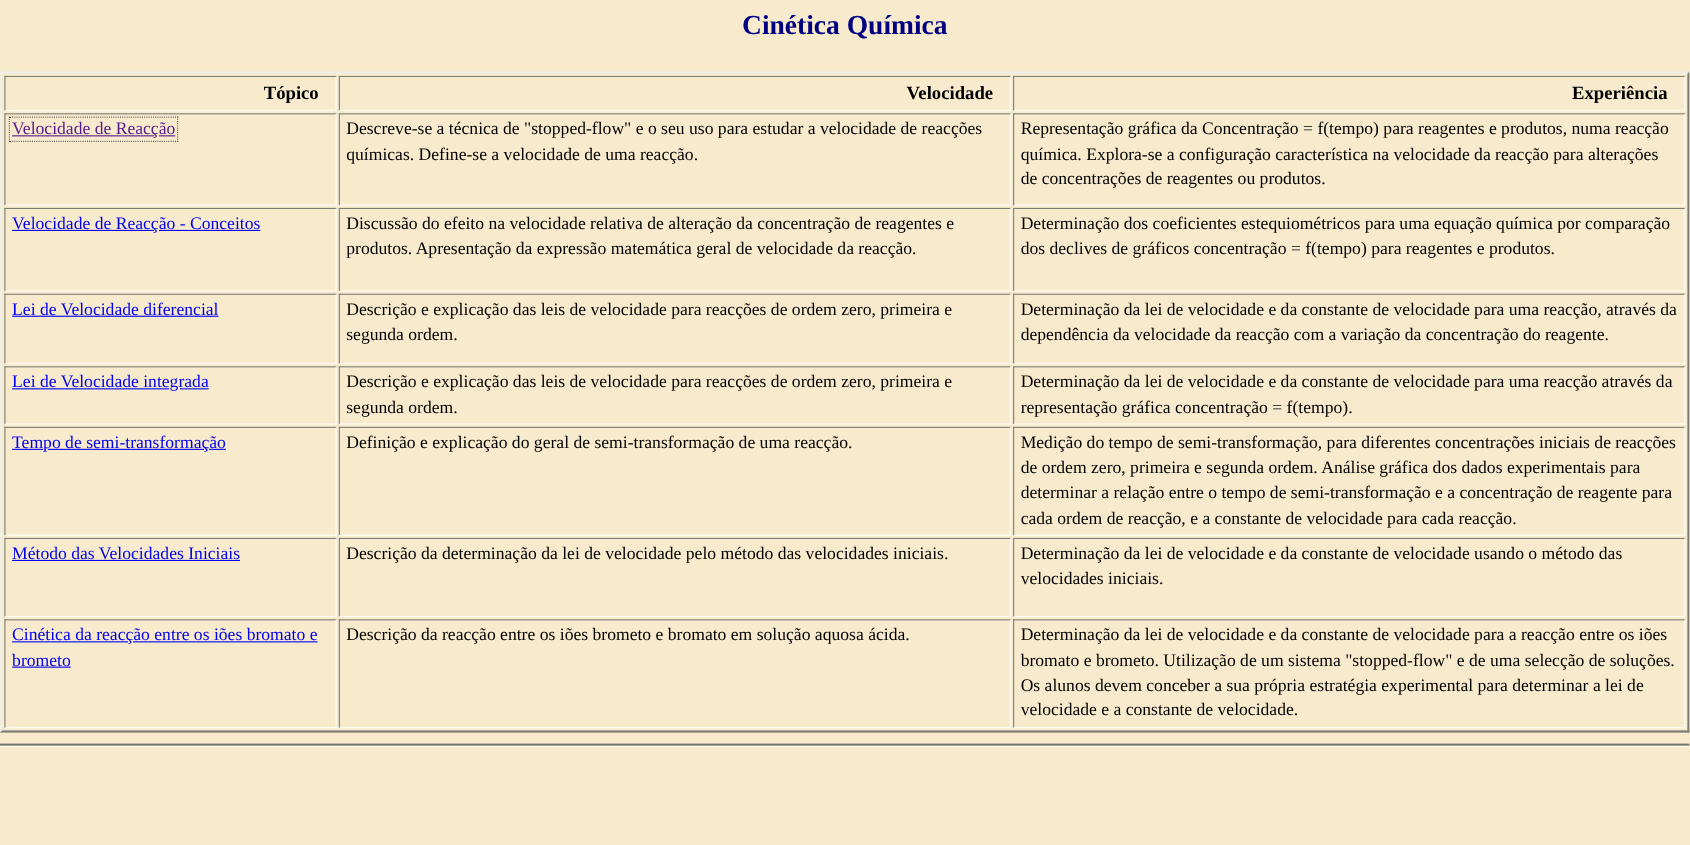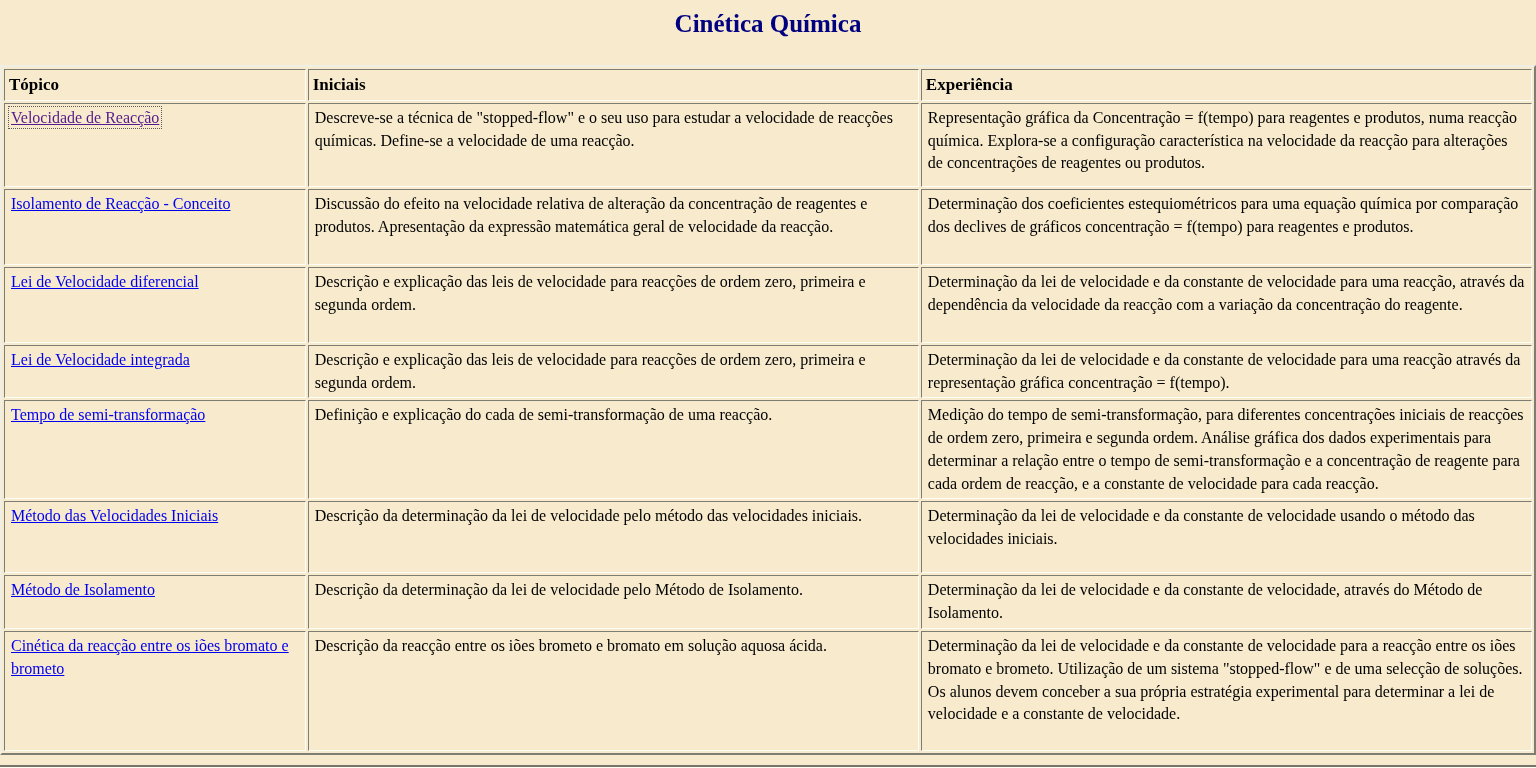--- a/index.html
+++ b/index.html
@@ -42,33 +42,33 @@
     border-width:1px;
     border-style:solid;
     border-color:var(--cell-dark) var(--cell-light) var(--cell-light) var(--cell-dark);
     padding:3px 6px;
     vertical-align:top;
     text-align:left;
     line-height:1.42;
     overflow:hidden;
   }
   th{
-    text-align:left;
+    text-align:right;
     font-size:17px;
     font-weight:bold;
     vertical-align:middle;
     height:26px;
-    padding:2px 4px;
+    padding:2px 15px;
   }
   col.c-topic{width:19.8%;}
   col.c-conceitos{width:40.1%;}
   col.c-experiencia{width:40.1%;}
   tbody tr:nth-child(1){height:84px;}
   tbody tr:nth-child(2){height:76px;}
-  tbody tr:nth-child(3){height:76px;}
+  tbody tr:nth-child(3){height:64px;}
   tbody tr:nth-child(4){height:52px;padding-left:44px;}
   tbody tr:nth-child(5){height:85px;margin-left:21px;}
   tbody tr:nth-child(6){height:72px;}
   tbody tr:nth-child(7){height:54px;}
   tbody tr:nth-child(8){height:120px;}
   a.topic-link{
     color:var(--link);
     cursor:pointer;
   }
   a.topic-link.visited-focused{
@@ -90,35 +90,35 @@
 
 <table>
   <colgroup>
     <col class="c-topic">
     <col class="c-conceitos">
     <col class="c-experiencia">
   </colgroup>
   <thead>
     <tr>
       <th>Tópico</th>
-      <th>Iniciais</th>
+      <th>Velocidade</th>
       <th>Experiência</th>
     </tr>
   </thead>
   <tbody>
       <tr>
     <td>
       <a class="topic-link visited-focused" href="#">Velocidade de Reacção</a>
     </td>
     <td>Descreve-se a técnica de "stopped-flow" e o seu uso para estudar a velocidade de reacções químicas. Define-se a velocidade de uma reacção.</td>
     <td>Representação gráfica da Concentração = f(tempo) para reagentes e produtos, numa reacção química. Explora-se a configuração característica na velocidade da reacção para alterações de concentrações de reagentes ou produtos.</td>
   </tr>
       <tr>
     <td>
-      <a class="topic-link" href="#">Isolamento de Reacção - Conceito</a>
+      <a class="topic-link" href="#">Velocidade de Reacção - Conceitos</a>
     </td>
     <td>Discussão do efeito na velocidade relativa de alteração da concentração de reagentes e produtos. Apresentação da expressão matemática geral de velocidade da reacção.</td>
     <td>Determinação dos coeficientes estequiométricos para uma equação química por comparação dos declives de gráficos concentração = f(tempo) para reagentes e produtos.</td>
   </tr>
       <tr>
     <td>
       <a class="topic-link" href="#">Lei de Velocidade diferencial</a>
     </td>
     <td>Descrição e explicação das leis de velocidade para reacções de ordem zero, primeira e segunda ordem.</td>
     <td>Determinação da lei de velocidade e da constante de velocidade para uma reacção, através da dependência da velocidade da reacção com a variação da concentração do reagente.</td>
@@ -127,36 +127,29 @@
     <td>
       <a class="topic-link" href="#">Lei de Velocidade integrada</a>
     </td>
     <td>Descrição e explicação das leis de velocidade para reacções de ordem zero, primeira e segunda ordem.</td>
     <td>Determinação da lei de velocidade e da constante de velocidade para uma reacção através da representação gráfica concentração = f(tempo).</td>
   </tr>
       <tr>
     <td>
       <a class="topic-link" href="#">Tempo de semi-transformação</a>
     </td>
-    <td>Definição e explicação do cada de semi-transformação de uma reacção.</td>
+    <td>Definição e explicação do geral de semi-transformação de uma reacção.</td>
     <td>Medição do tempo de semi-transformação, para diferentes concentrações iniciais de reacções de ordem zero, primeira e segunda ordem. Análise gráfica dos dados experimentais para determinar a relação entre o tempo de semi-transformação e a concentração de reagente para cada ordem de reacção, e a constante de velocidade para cada reacção.</td>
   </tr>
       <tr>
     <td>
       <a class="topic-link" href="#">Método das Velocidades Iniciais</a>
     </td>
     <td>Descrição da determinação da lei de velocidade pelo método das velocidades iniciais.</td>
     <td>Determinação da lei de velocidade e da constante de velocidade usando o método das velocidades iniciais.</td>
-  </tr>
-      <tr>
-    <td>
-      <a class="topic-link" href="#">Método de Isolamento</a>
-    </td>
-    <td>Descrição da determinação da lei de velocidade pelo Método de Isolamento.</td>
-    <td>Determinação da lei de velocidade e da constante de velocidade, através do Método de Isolamento.</td>
   </tr>
       <tr>
     <td>
       <a class="topic-link" href="#">Cinética da reacção entre os iões bromato e brometo</a>
     </td>
     <td>Descrição da reacção entre os iões brometo e bromato em solução aquosa ácida.</td>
     <td>Determinação da lei de velocidade e da constante de velocidade para a reacção entre os iões bromato e brometo. Utilização de um sistema "stopped-flow" e de uma selecção de soluções. Os alunos devem conceber a sua própria estratégia experimental para determinar a lei de velocidade e a constante de velocidade.</td>
   </tr>
     </tbody>
 </table>

